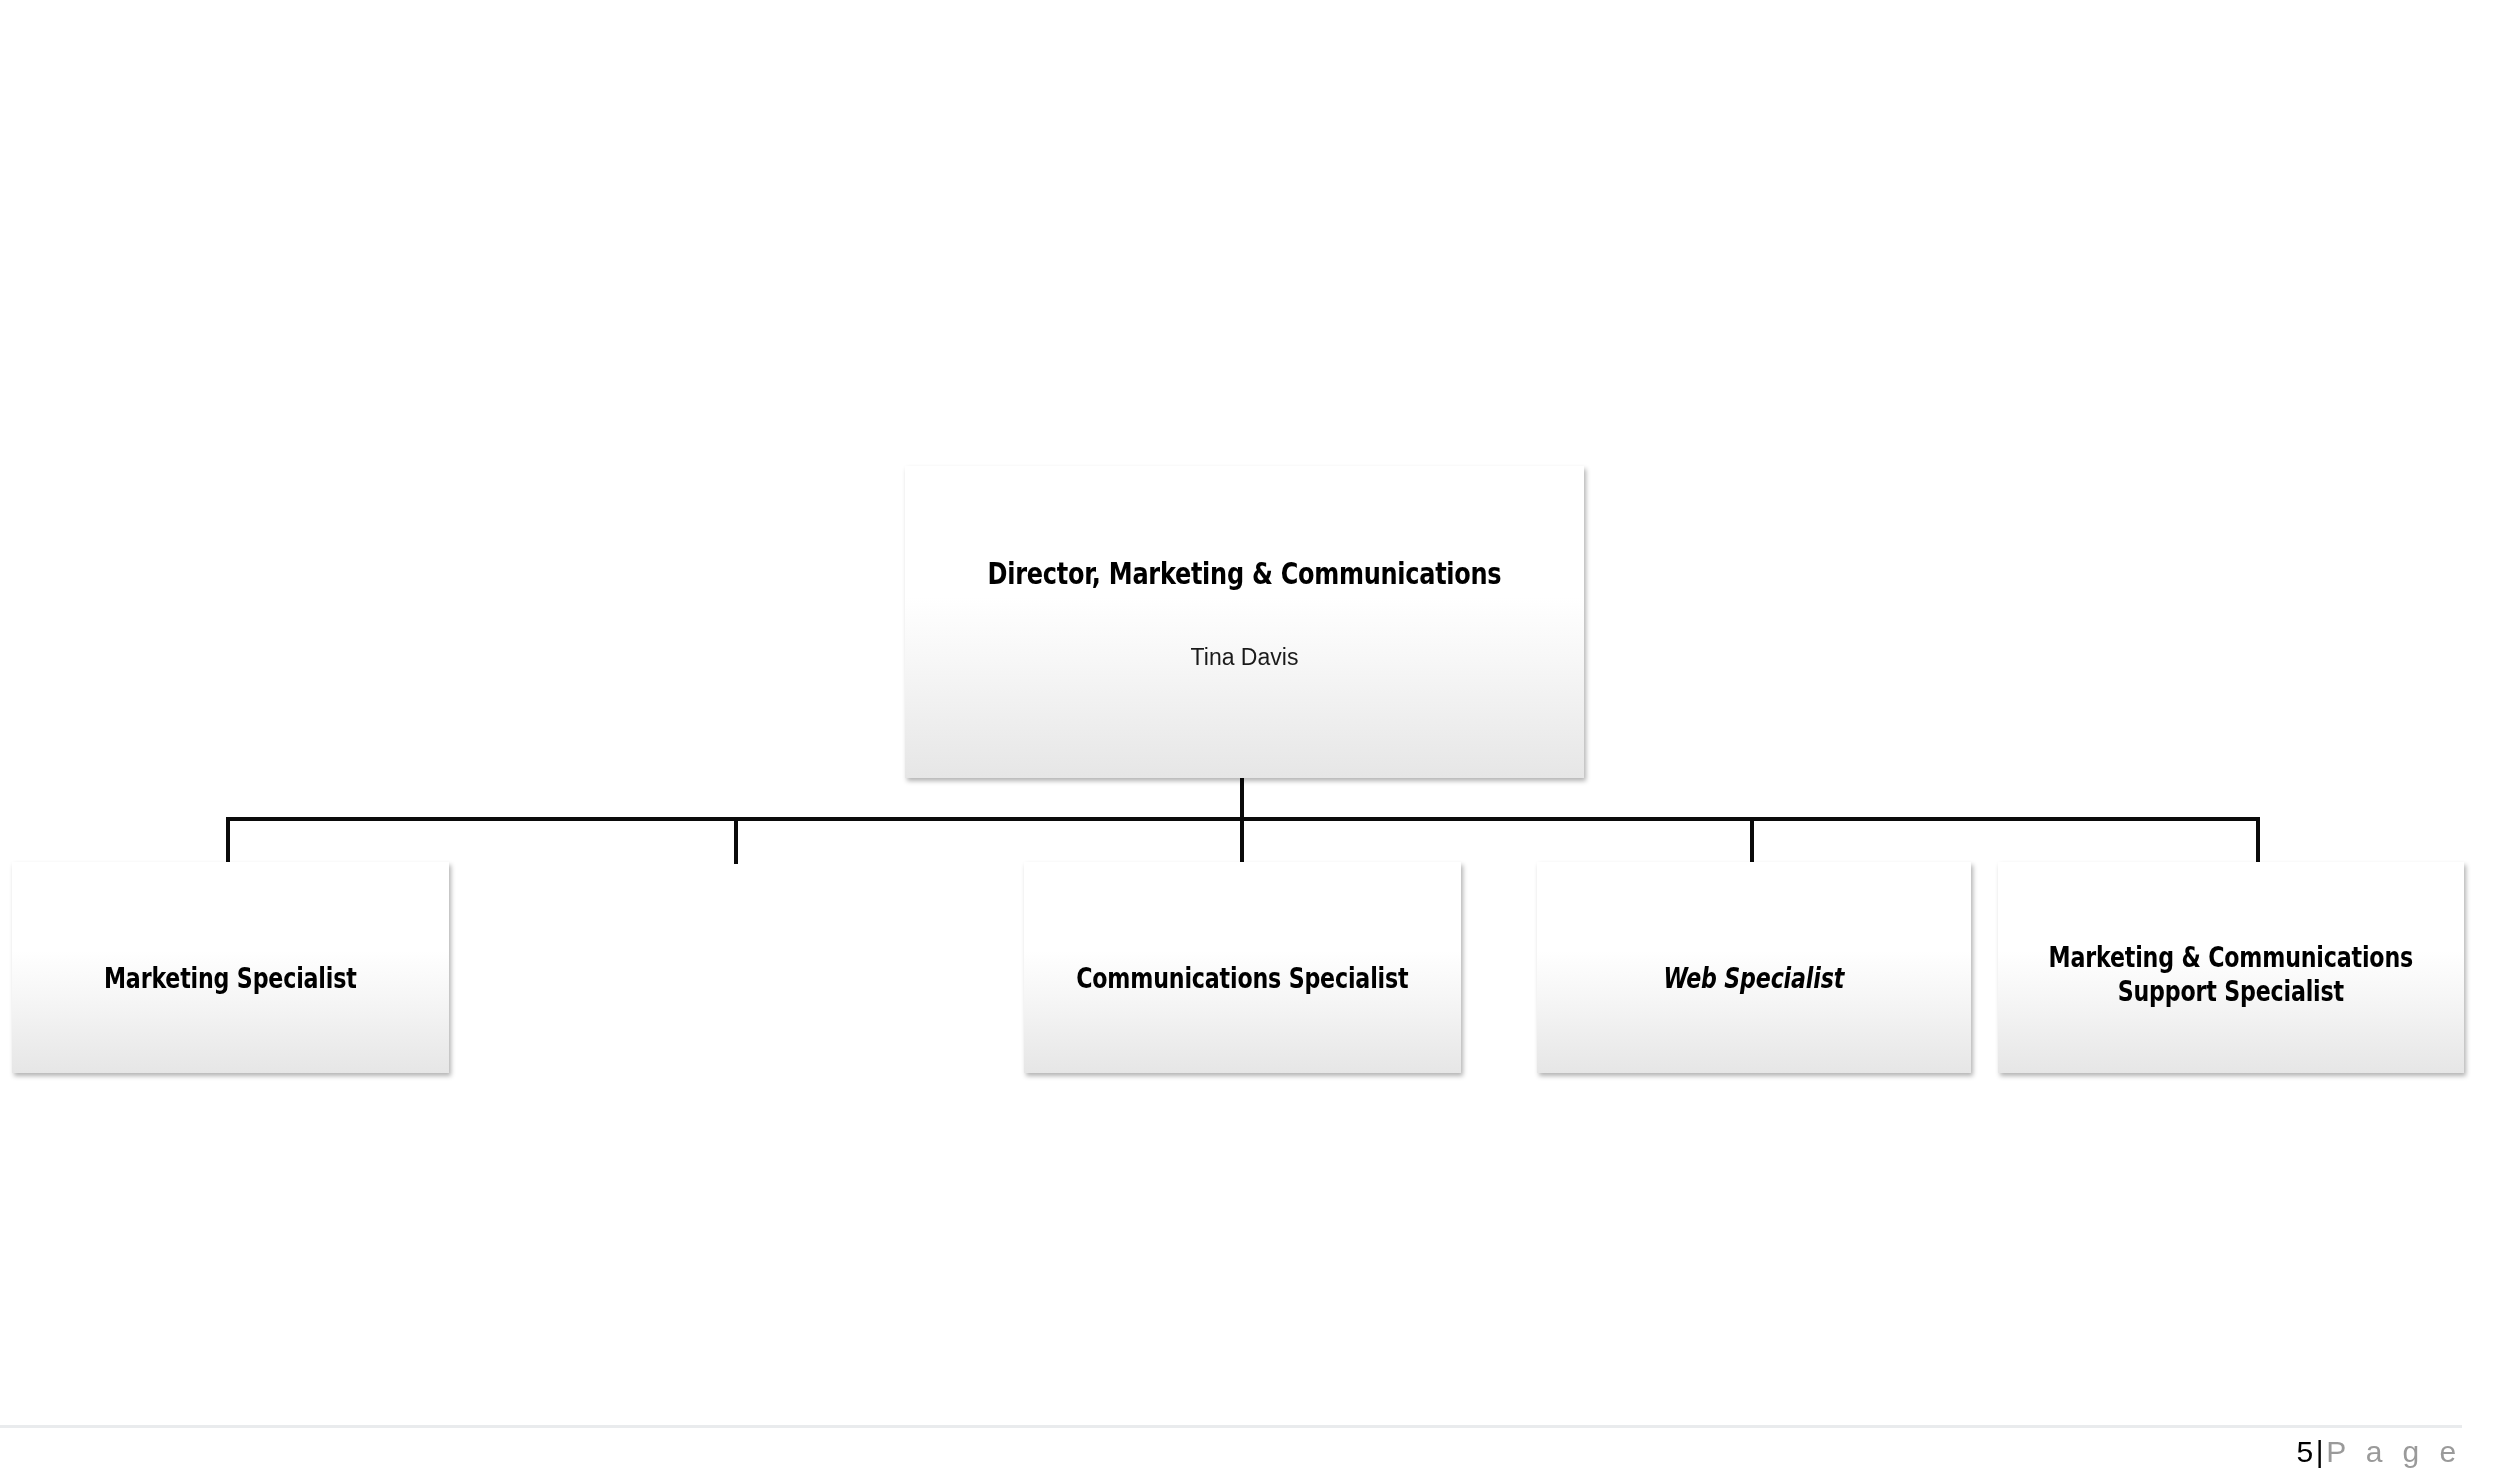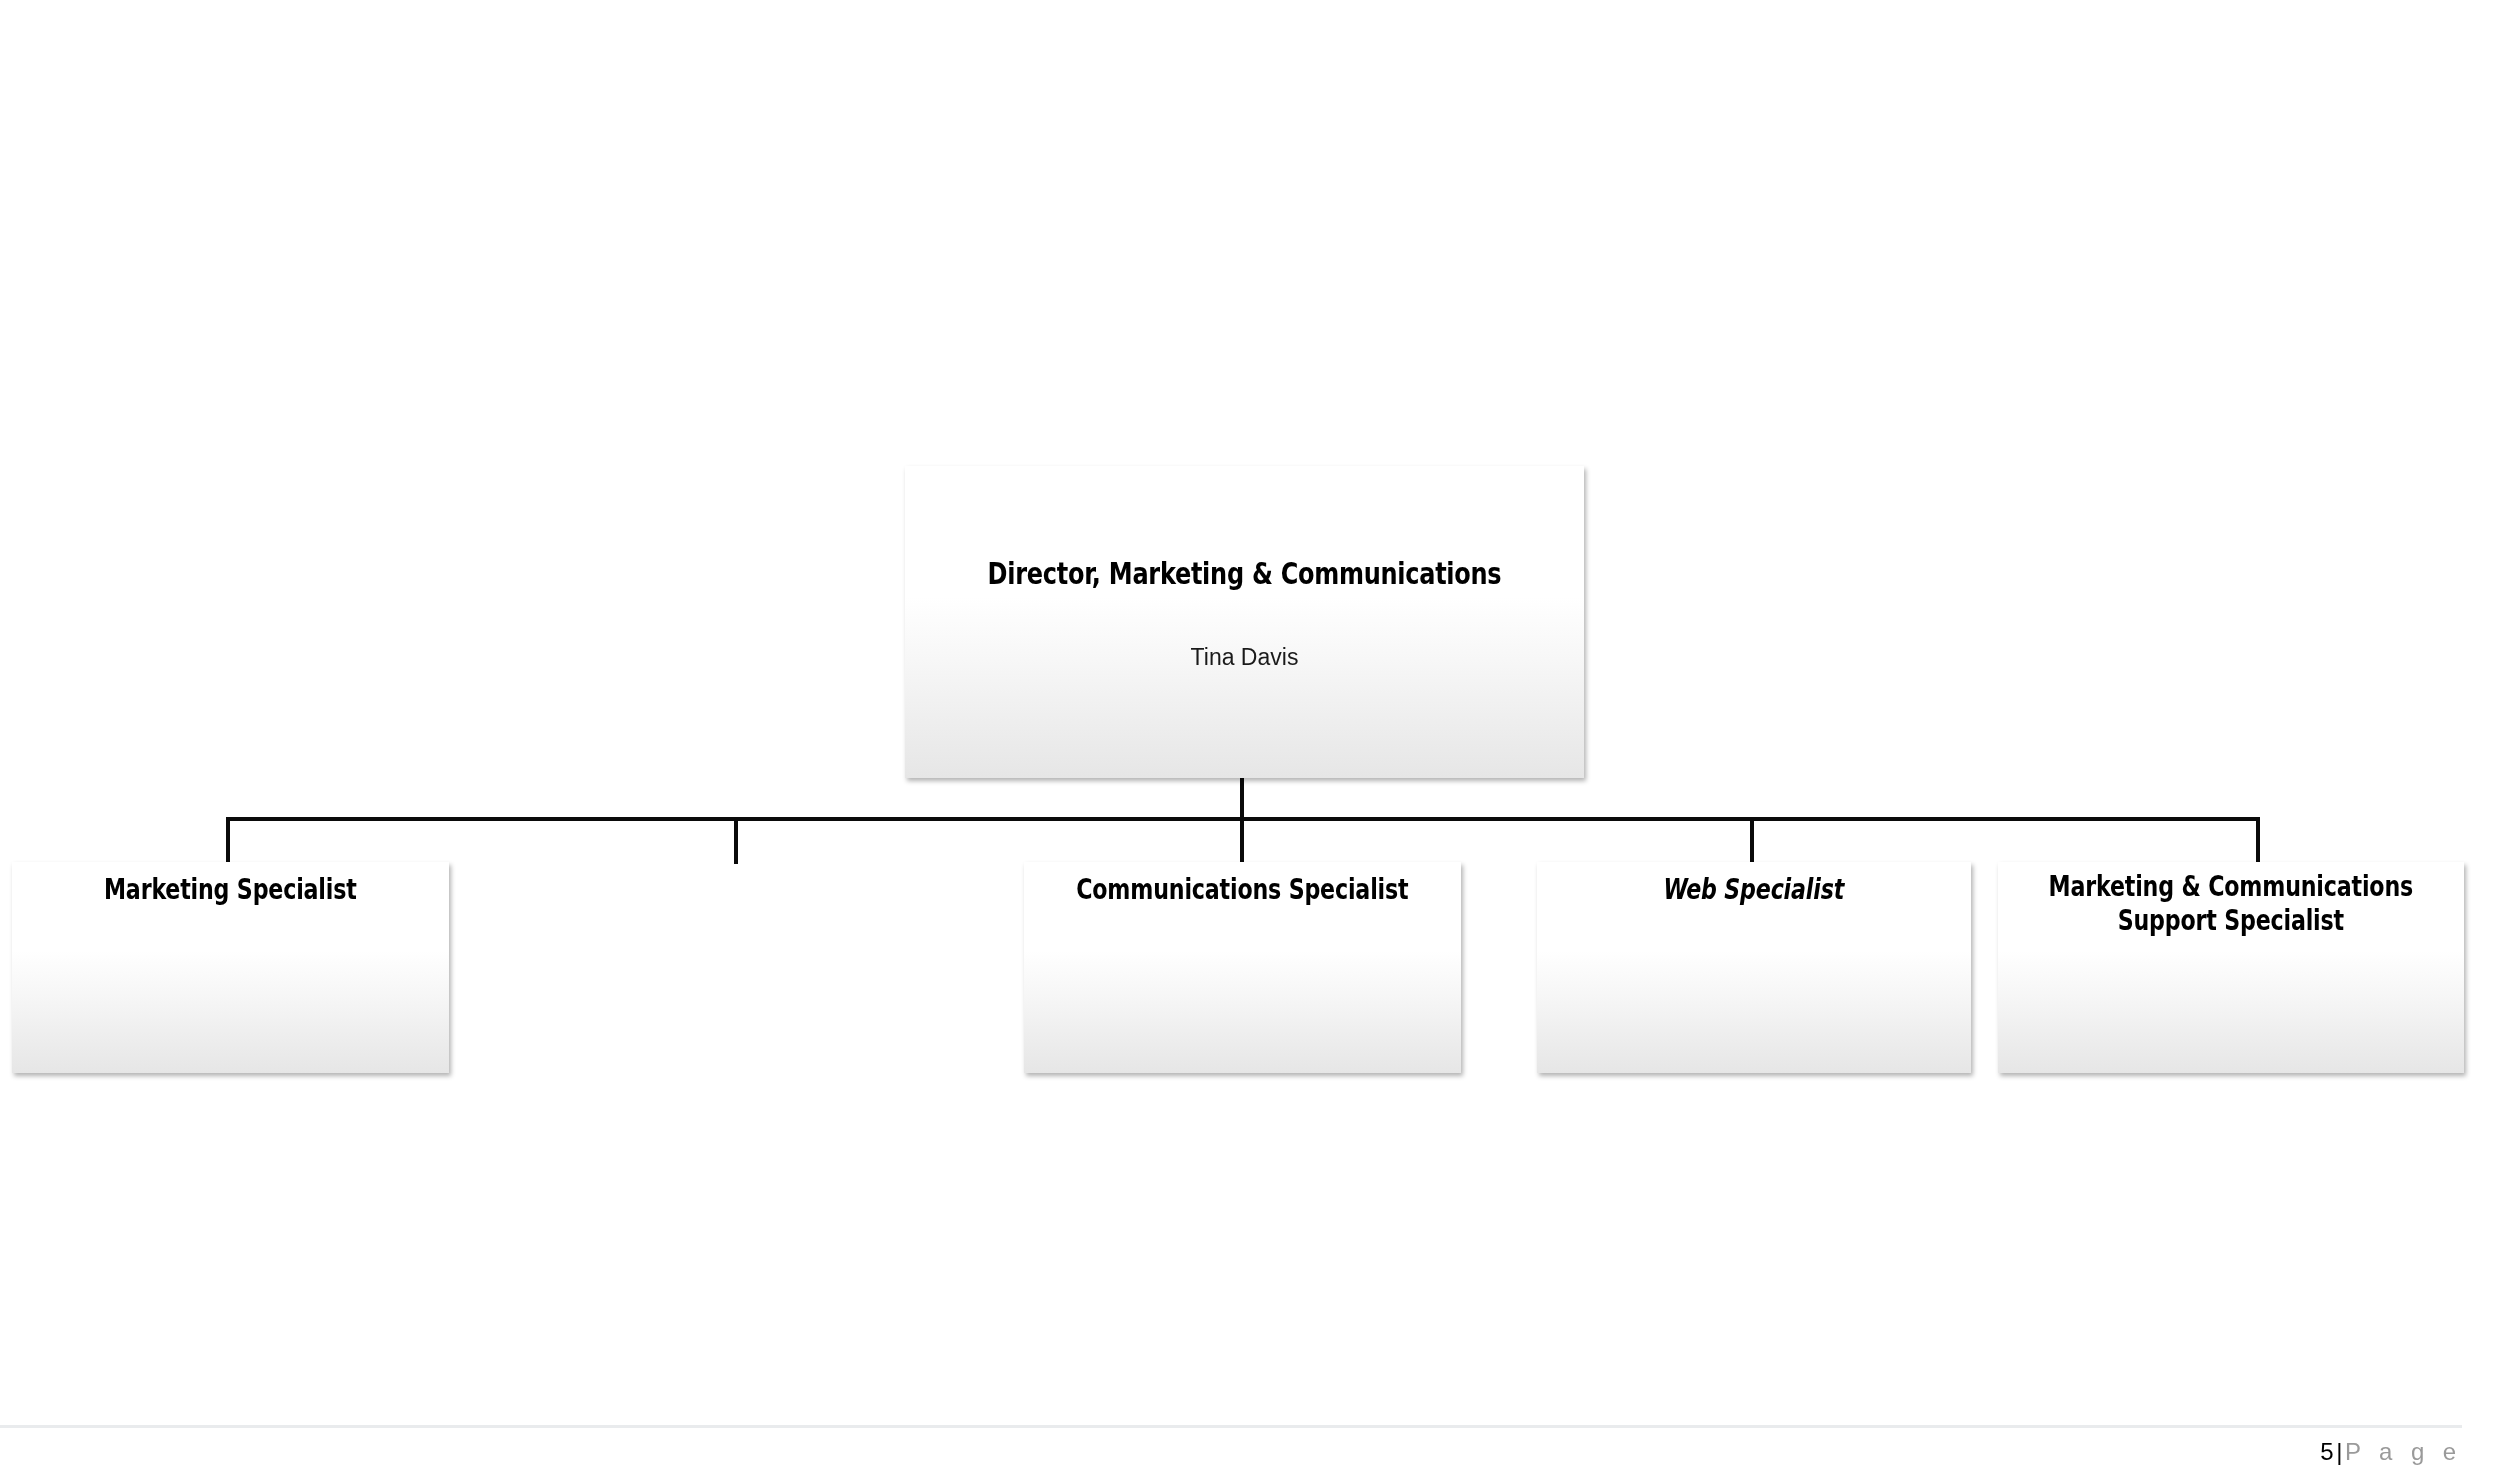--- a/index.html
+++ b/index.html
@@ -23,20 +23,21 @@
     position: absolute;
     box-sizing: border-box;
     background: linear-gradient(to bottom,
                 #ffffff 0%,
                 #ffffff 42%,
                 #f7f7f7 62%,
                 #eeeeee 82%,
                 #e6e6e6 100%);
     box-shadow: 2px 2.6px 4.6px rgba(0,0,0,0.30);
     display: flex;
+    align-items: center;
     justify-content: center;
     text-align: center;
     overflow: hidden;
   }
 
   .org-box-inner {
     width: 100%;
     padding: 0 9.2px;
     box-sizing: border-box;
   }
@@ -140,21 +141,21 @@
     top: 1425px;
     width: 2462px;
     height: 2.6px;
     background: #e9ebed;
   }
   .footer-text {
     position: absolute;
     right: 50px;
     top: 1436px;
     font-family: "Liberation Sans", "DejaVu Sans", sans-serif;
-    font-size: 24px;
+    font-size: 30px;
     line-height: 31px;
     white-space: nowrap;
   }
   .footer-num {
     color: #000000;
     font-weight: normal;
   }
   .footer-sep {
     color: #000000;
     padding: 0 2.6px;

